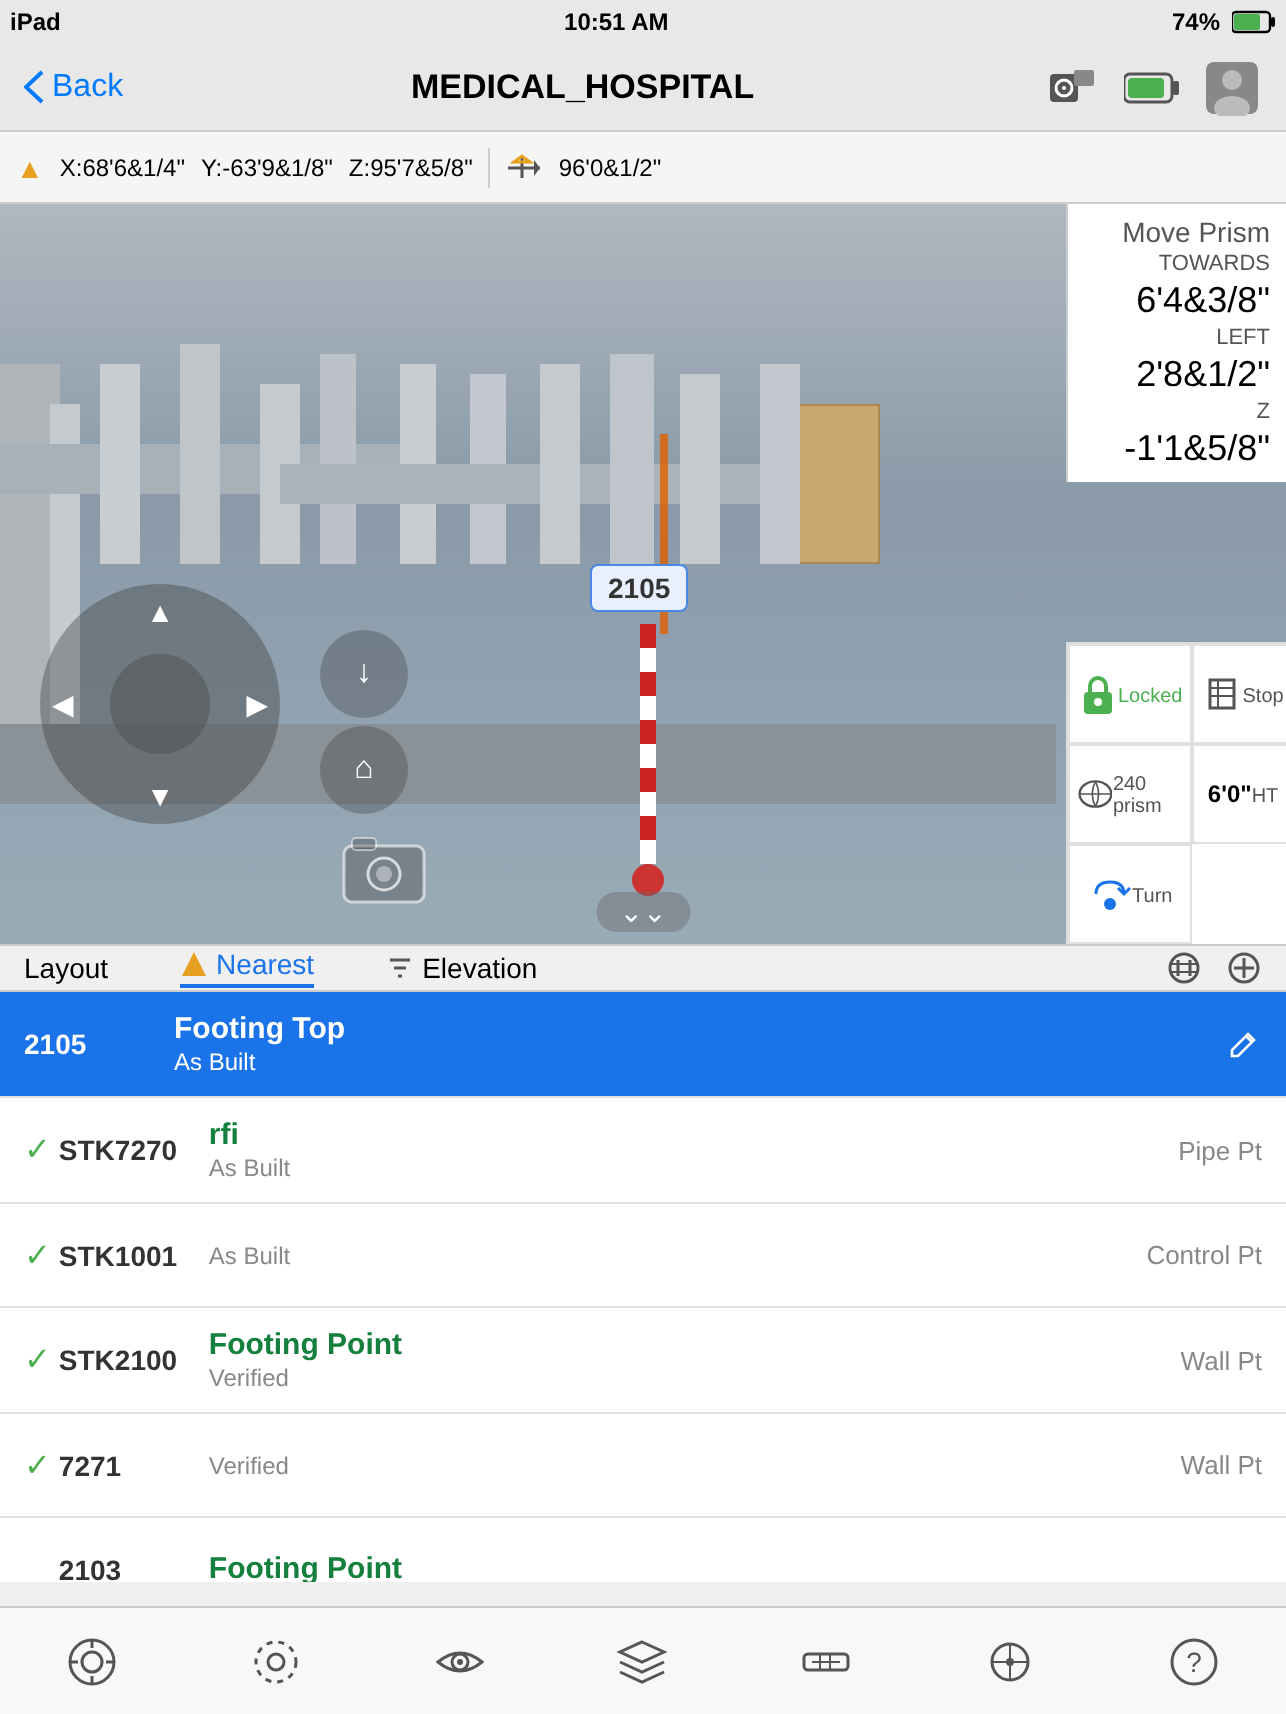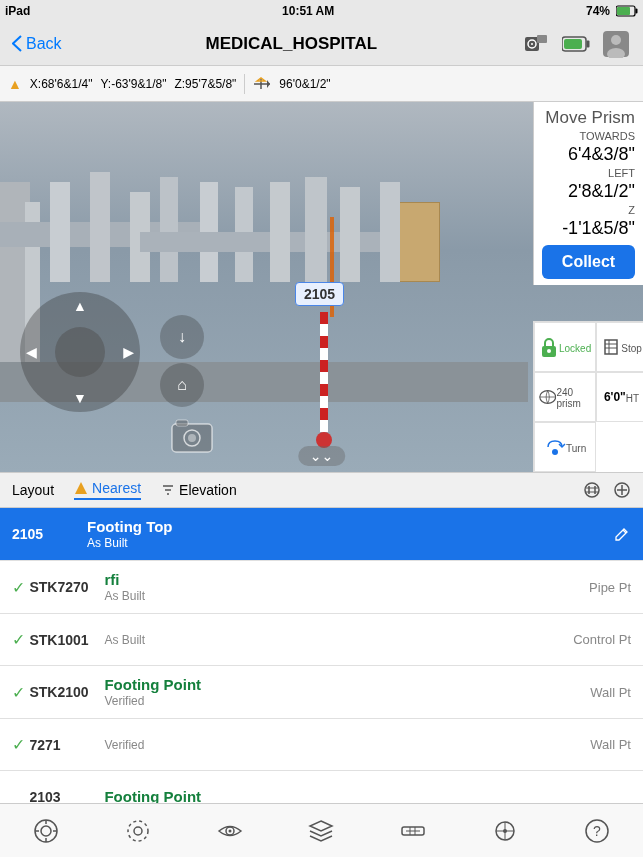--- a/index.html
+++ b/index.html
@@ -37,21 +37,21 @@
       background: linear-gradient(180deg, #b0b8c0 0%, #8a9aa8 40%, #9aabb8 100%);
       overflow: hidden;
     }
 
     
     .move-prism-panel {
       position: absolute; top: 0; right: 0; width: 110px;
       background: white; border-left: 1px solid #ccc; padding: 6px 8px;
       display: flex; flex-direction: column; gap: 2px;
     }
-    .move-prism-title { font-size: 17px; color: #555; text-align: right; }
+    .move-prism-title { font-size: 14px; color: #555; text-align: right; }
     .move-prism-label { font-size: 11px; color: #555; text-align: right; }
     .move-prism-value { font-size: 18px; font-weight: 300; text-align: right; color: #000; }
     .move-prism-collect {
       background: #1a73e8; color: white; border: none; border-radius: 6px;
       padding: 8px; font-size: 16px; font-weight: 600; width: 100%; cursor: pointer; margin-top: 4px;
     }
 
     
     .right-icons-panel {
       position: absolute; right: 0; bottom: 0; width: 110px;
@@ -106,21 +106,21 @@
     .expand-btn {
       position: absolute; bottom: 6px; left: 50%; transform: translateX(-50%);
       background: rgba(100,100,100,0.4); border-radius: 10px; padding: 2px 12px;
       color: white; font-size: 14px; cursor: pointer;
     }
 
     
     .bottom-toolbar {
       display: flex; align-items: center; background: #f0f0f0;
       border-top: 1px solid #ccc; border-bottom: 1px solid #ccc;
-      padding: 4px 12px; height: 36px; gap: 20px;
+      padding: 4px 12px; height: 24px; gap: 36px;
     }
     .toolbar-tab {
       display: flex; align-items: center; gap: 4px; font-size: 14px; cursor: pointer; color: #000;
     }
     .toolbar-tab.active { color: #1a73e8; border-bottom: 2px solid #1a73e8; padding-bottom: 2px; text-align: center; }
     .toolbar-spacer { flex: 1; }
     .toolbar-right { display: flex; gap: 12px; }
 
     
     .list-area { background: white; overflow-y: auto; }
@@ -270,21 +270,20 @@
   </div>
 
   <div class="move-prism-panel">
     <span class="move-prism-title">Move Prism</span>
     <span class="move-prism-label">TOWARDS</span>
     <span class="move-prism-value">6'4&amp;3/8"</span>
     <span class="move-prism-label">LEFT</span>
     <span class="move-prism-value">2'8&amp;1/2"</span>
     <span class="move-prism-label">Z</span>
     <span class="move-prism-value">-1'1&amp;5/8"</span>
-    <button class="move-prism-collect">Collect</button>
   </div>
 
   <div class="right-icons-panel">
     <div class="right-icon-btn locked-btn">
       <svg width="20" height="22" viewBox="0 0 20 22">
         <rect x="3" y="10" width="14" height="11" rx="2" fill="#4caf50"></rect>
         <path d="M6 10V7a4 4 0 0 1 8 0v3" fill="none" stroke="#4caf50" stroke-width="2"></path>
         <circle cx="10" cy="15" r="2" fill="white"></circle>
       </svg>
       <span class="icon-label">Locked</span>

